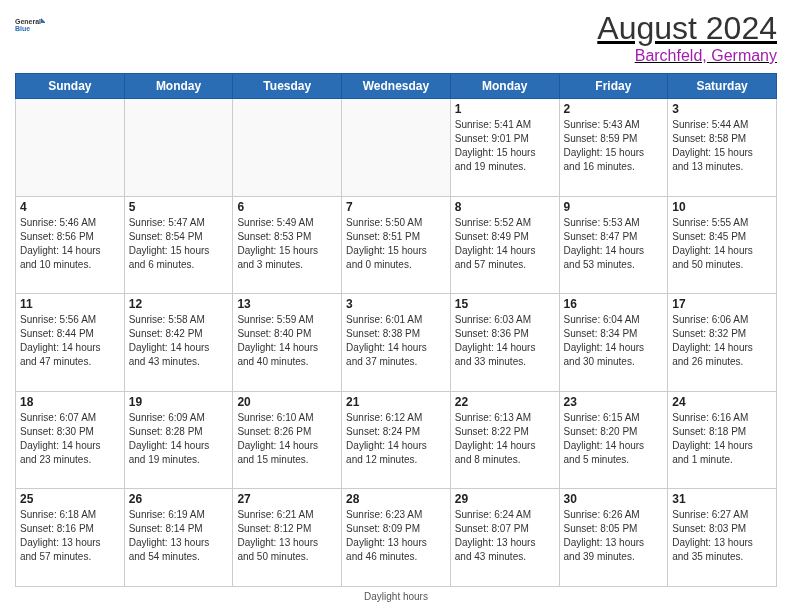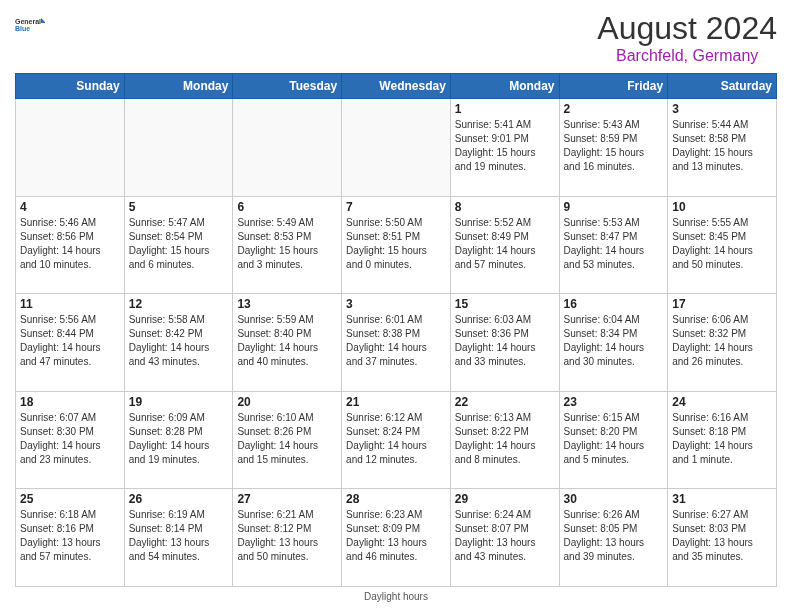--- a/index.html
+++ b/index.html
@@ -22,21 +22,22 @@
       justify-content: space-between;
       align-items: flex-start;
       margin-bottom: 8px;
     }
     .logo {
       display: flex;
       align-items: center;
       gap: 4px;
     }
     .title-block {
-      text-align: center;
+      text-align: right;
+      text-decoration: underline;
     }
     .month-year {
       font-size: 32px;
       color: #333;
       font-weight: 300;
     }
     .location {
       font-size: 16px;
       color: #a21caf;
     }
@@ -46,21 +47,21 @@
       border-collapse: collapse;
       width: 100%;
       table-layout: fixed;
     }
     .calendar th {
       background: #2a6db5;
       color: #fff;
       font-size: 12px;
       font-weight: 600;
       padding: 5px 4px;
-      text-align: right;
+      text-align: center;
       border: 1px solid #1a5aa0;
     }
     .calendar td {
       border: 1px solid #ccc;
       vertical-align: top;
       padding: 3px 4px;
       font-size: 9.5px;
       color: #333;
       background: #fff;
       height: 80px;

